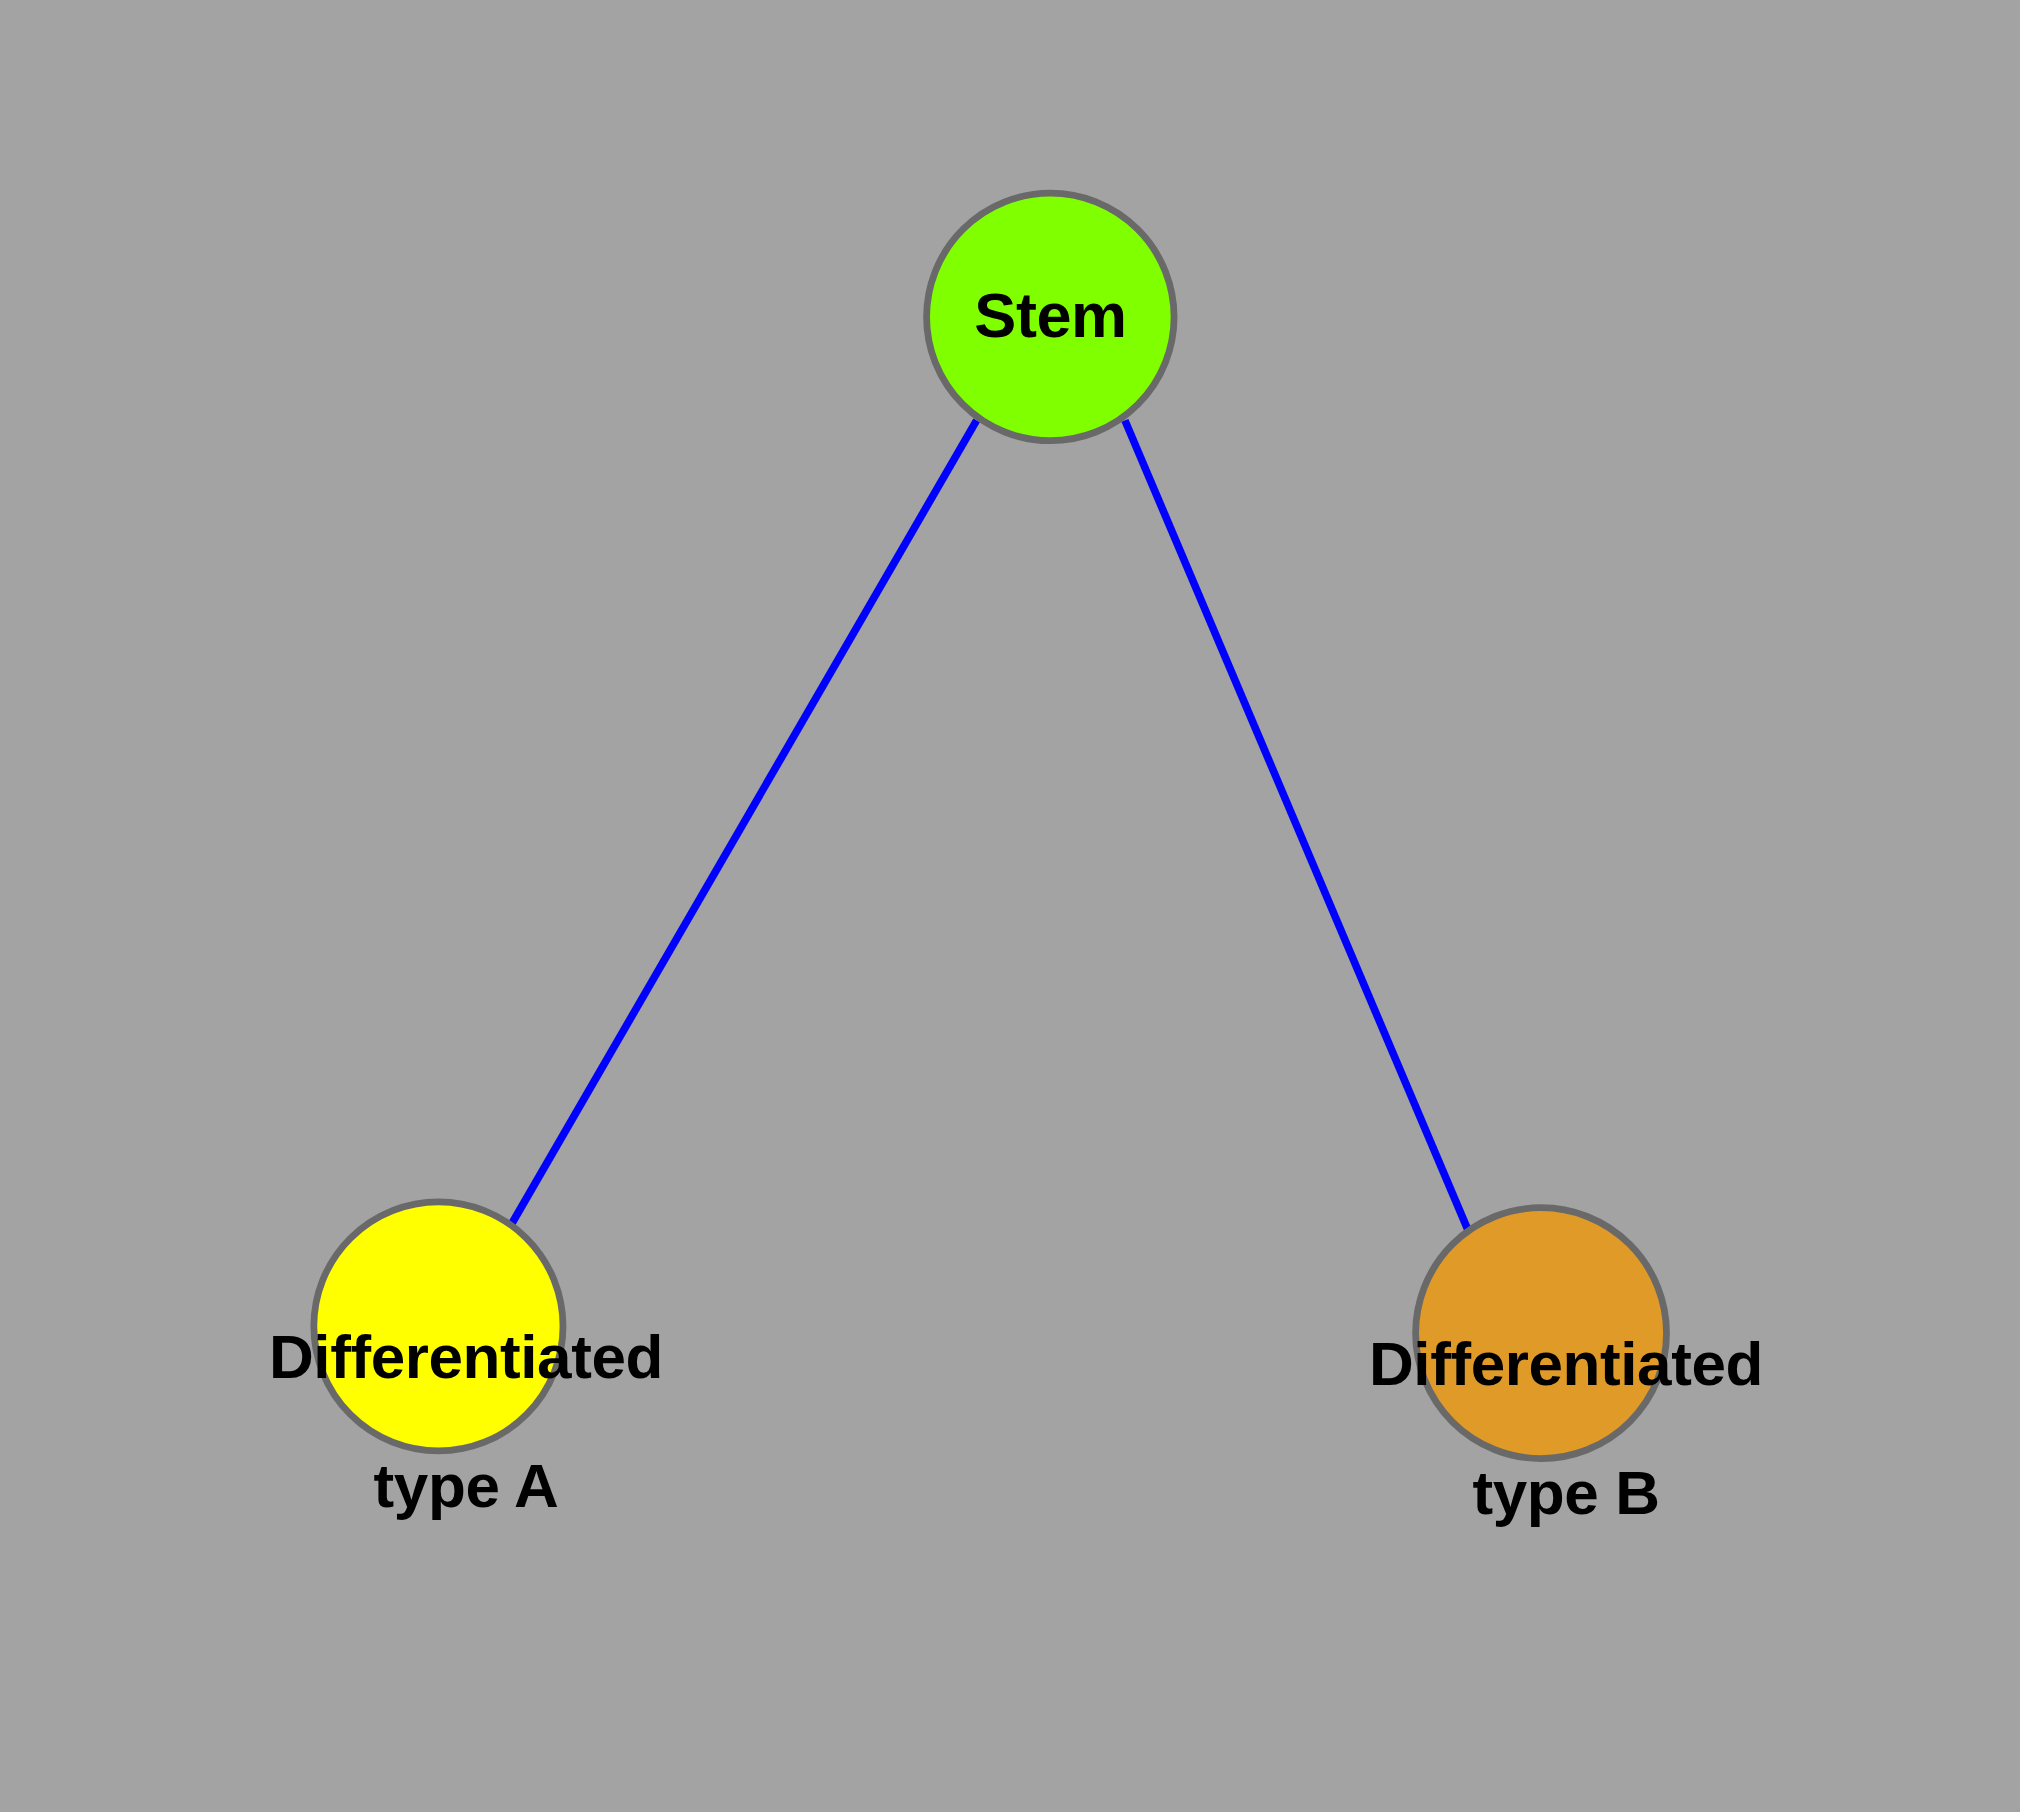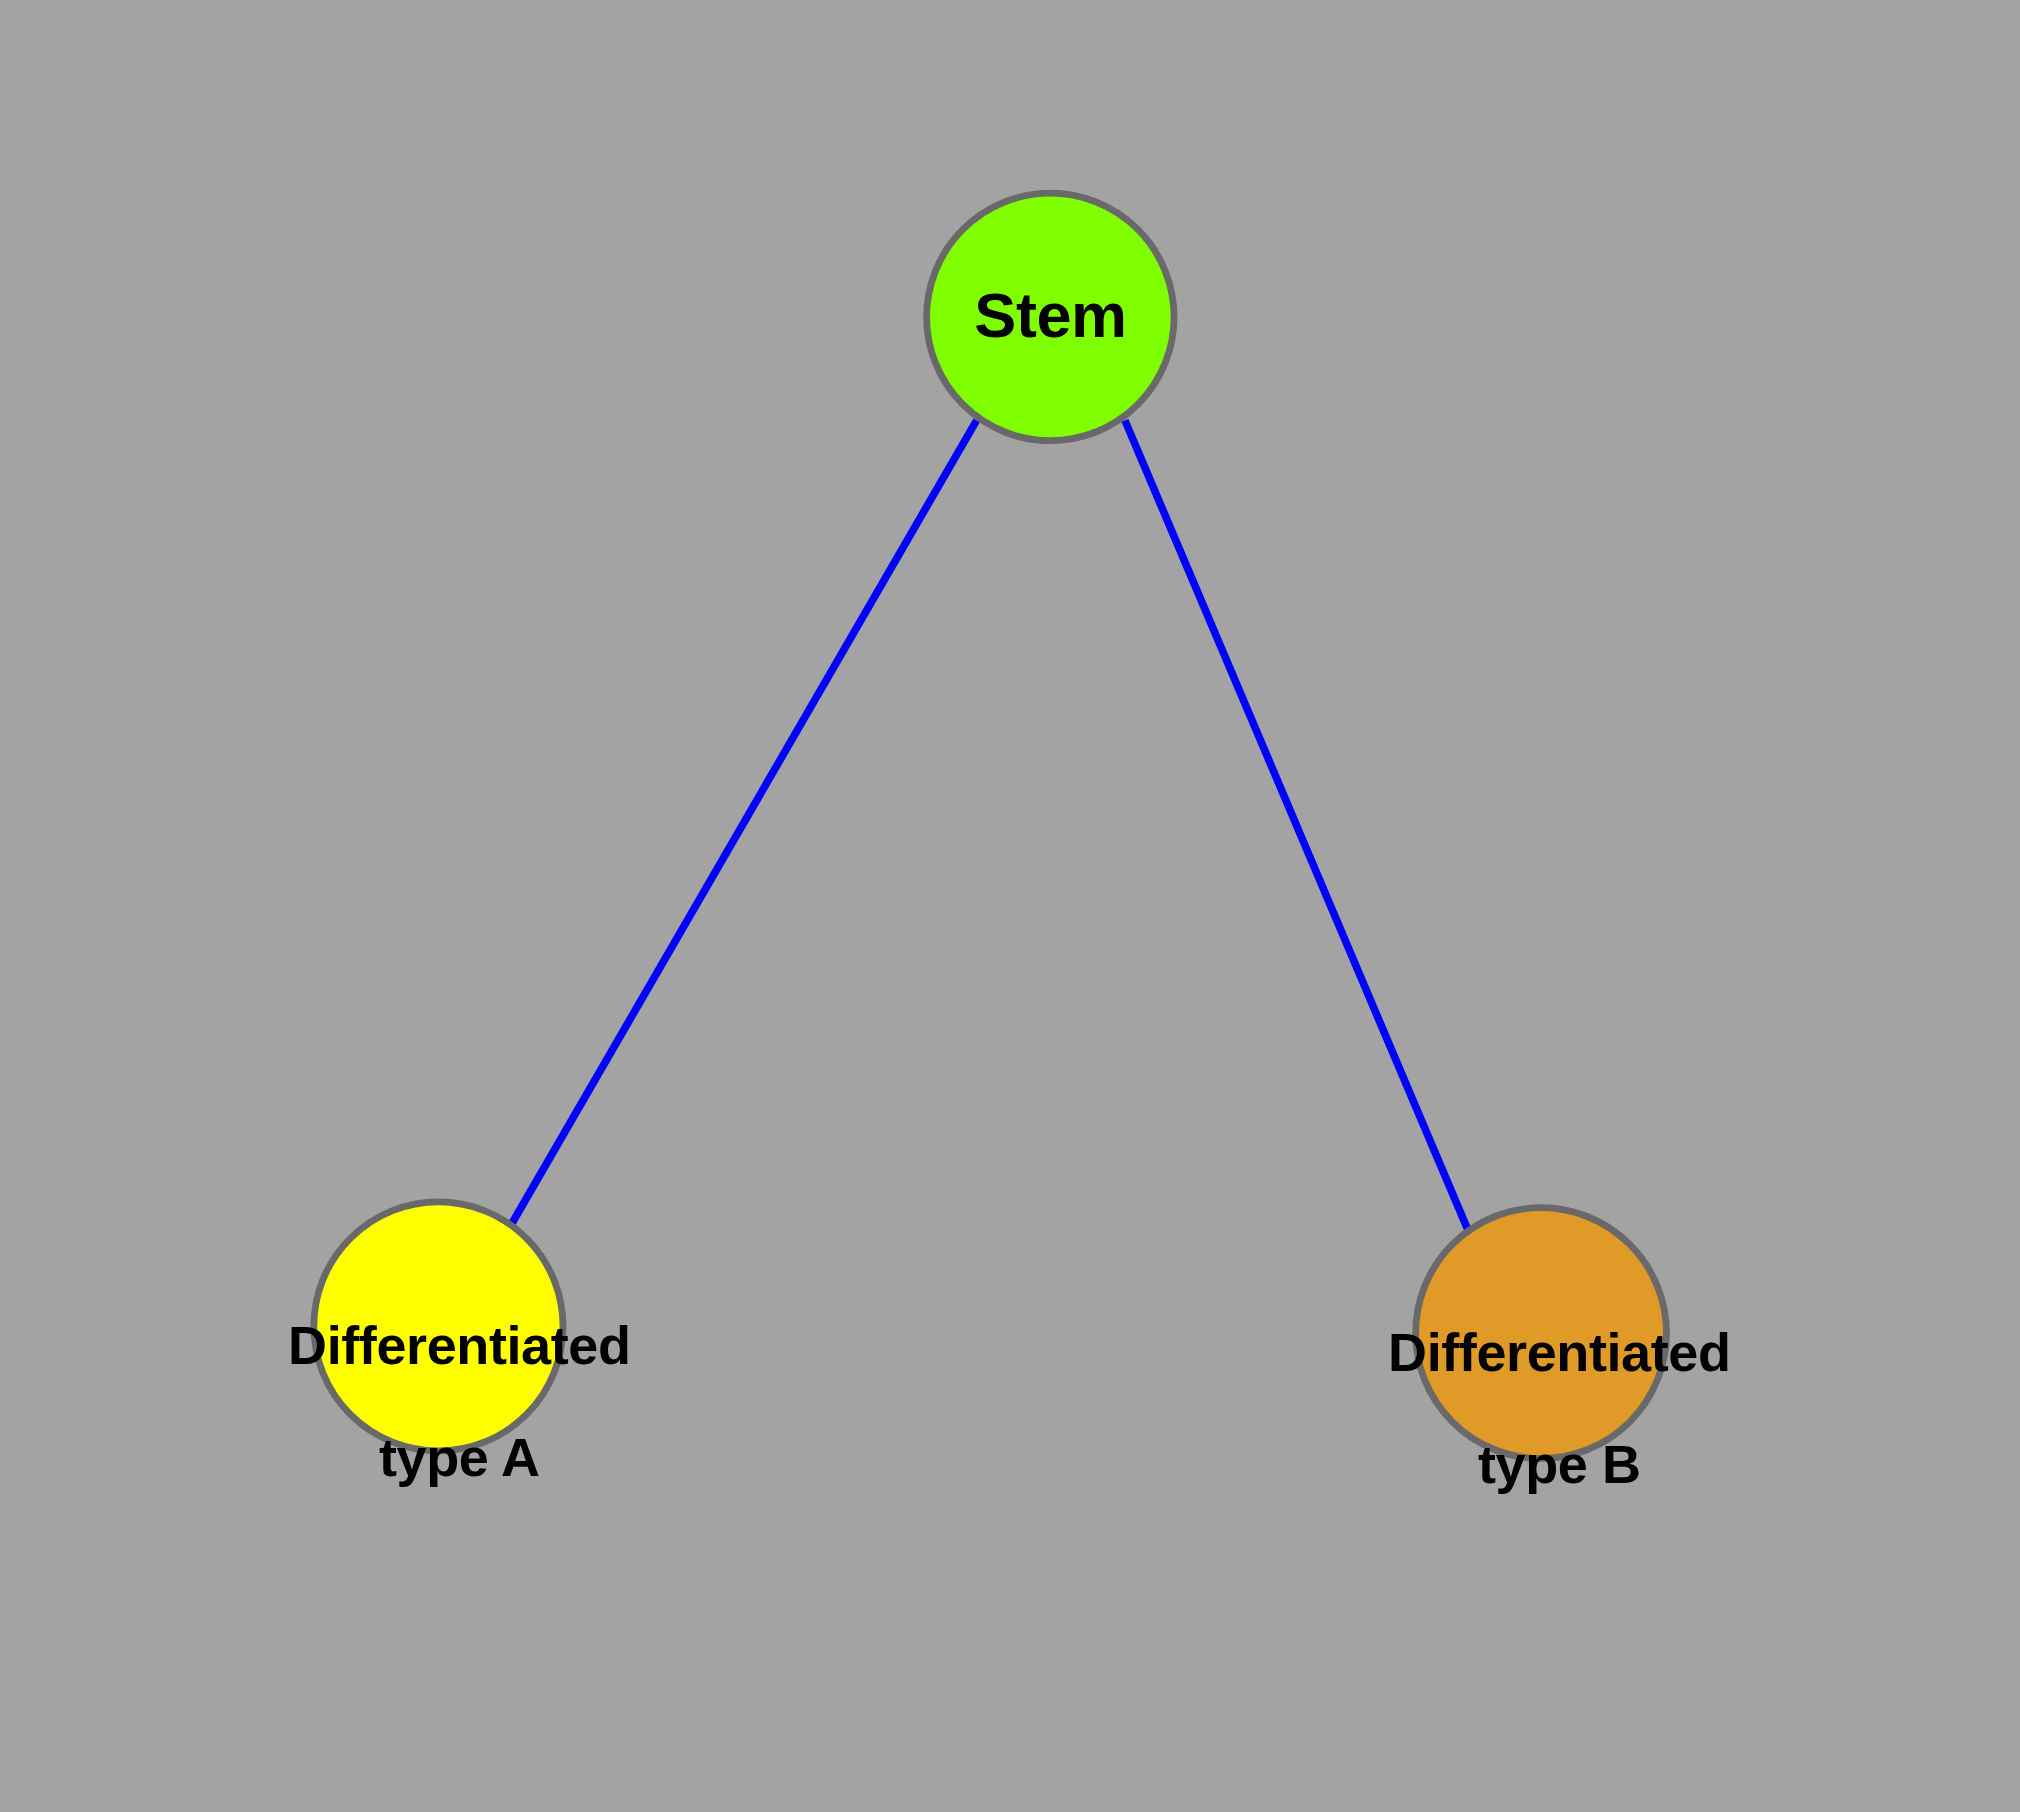--- a/index.html
+++ b/index.html
@@ -37,21 +37,21 @@
     white-space: pre;
     line-height: 1.04;
     letter-spacing: -0.4px;
     -webkit-font-smoothing: antialiased;
     pointer-events: none;
   }
   .node-label.single {
     font-size: 63px;
   }
   .node-label.double {
-    font-size: 54px;
+    font-size: 62px;
   }
 </style>
 </head>
 <body>
 
 <div id="canvas">
   <div id="graph-surface">
 
     <svg id="graph-svg" viewBox="0 0 2384 2138" xmlns="http://www.w3.org/2000/svg">
 

